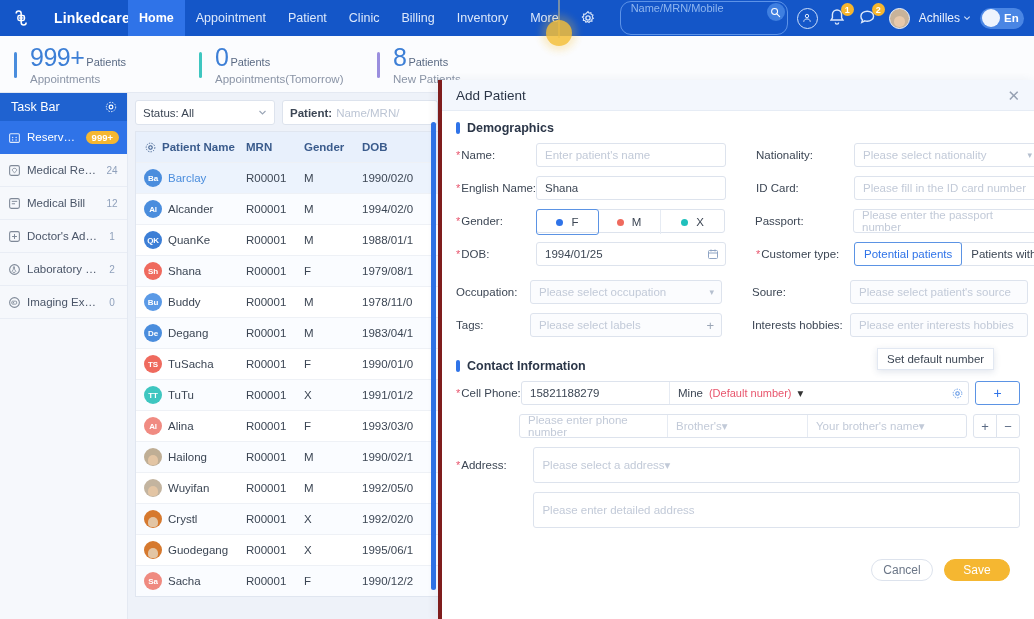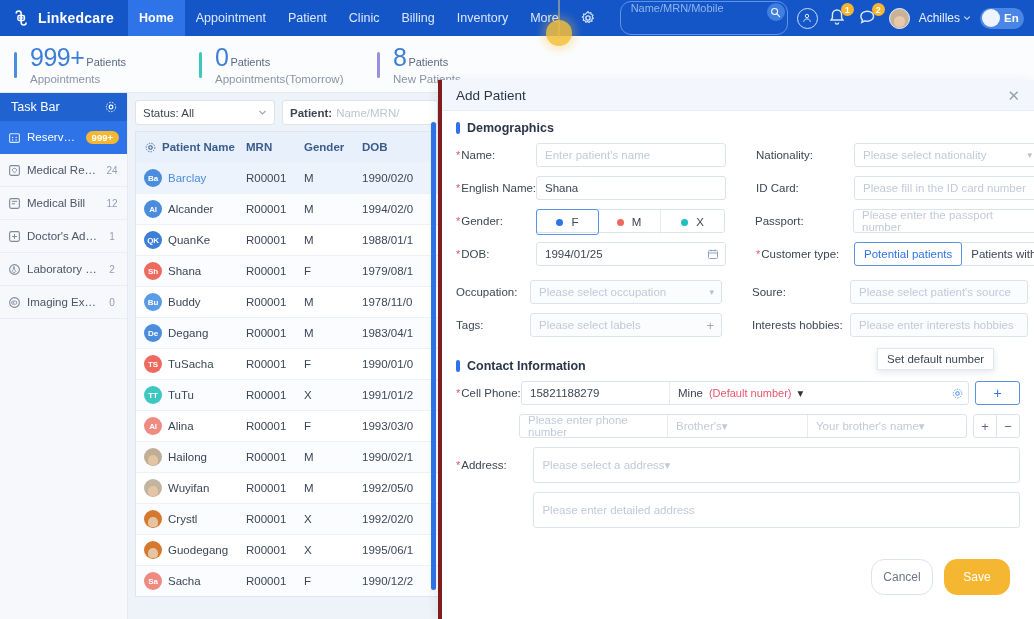--- a/index.html
+++ b/index.html
@@ -14,21 +14,21 @@
   }
   #app { position: relative; width: 1034px; height: 619px; overflow: hidden; }
 
   
   .topnav {
     position: absolute; top: 0; left: 0; width: 1034px; height: 36px;
     background: #1456c8;
     display: flex; align-items: center;
   }
   .brand {
-    width: 128px; height: 36px; display: flex; align-items: center; gap: 6px;
+    width: 128px; height: 36px; display: flex; align-items: center; gap: 22px;
     padding-left: 12px; color: #fff;
   }
   .brand-logo { width: 20px; height: 20px; flex: 0 0 20px; }
   .brand-name { font-size: 14px; font-weight: bold; letter-spacing: .2px; }
   .navitems { display: flex; align-items: stretch; height: 36px; }
   .navitem {
     display: flex; align-items: center; padding: 0 11px; height: 36px;
     color: #dce8fb; font-size: 12.5px; cursor: pointer; white-space: nowrap;
   }
   .navitem.active { background: #2f73e8; color: #fff; font-weight: bold; }
@@ -269,21 +269,21 @@
     border: 1px solid #e2e8f2; box-shadow: 0 2px 7px rgba(40,70,120,.14);
     padding: 4px 9px; font-size: 11.5px; color: #3c4654; z-index: 30; white-space: nowrap;
   }
   .full-inp {
     width: 100%; height: 36px; border: 1px solid #dde3ed; border-radius: 3px;
     display: flex; align-items: center; padding: 0 8px; font-size: 11.5px;
     color: #c2cad8; position: relative;
   }
   .actions { display: flex; justify-content: flex-end; gap: 11px; padding: 22px 24px 0 0; }
   .btn {
-    height: 36px; min-width: 62px; border-radius: 13px; display: flex;
+    height: 22px; min-width: 62px; border-radius: 13px; display: flex;
     align-items: center; justify-content: center; font-size: 12px; cursor: pointer;
   }
   .btn.cancel { background: #fff; border: 1px solid #dde3ed; color: #6b7687; }
   .btn.save { background: #f5b731; color: #fff; border: 1px solid #f5b731; min-width: 66px; }
 </style>
 </head>
 <body>
 
 <div id="app">
 

